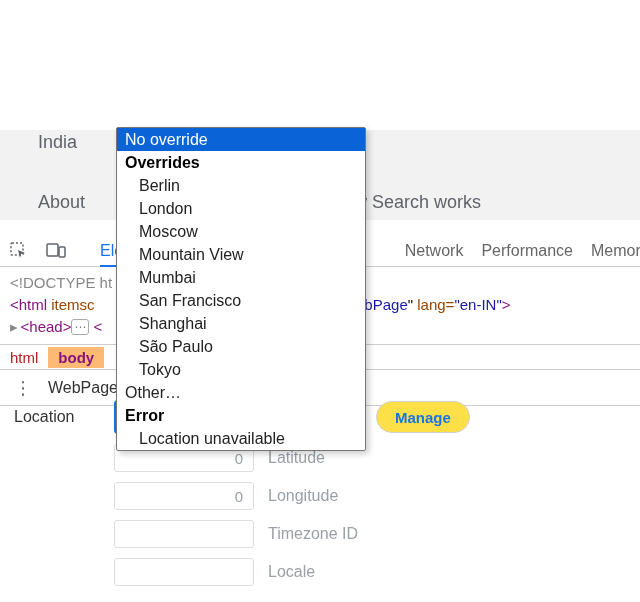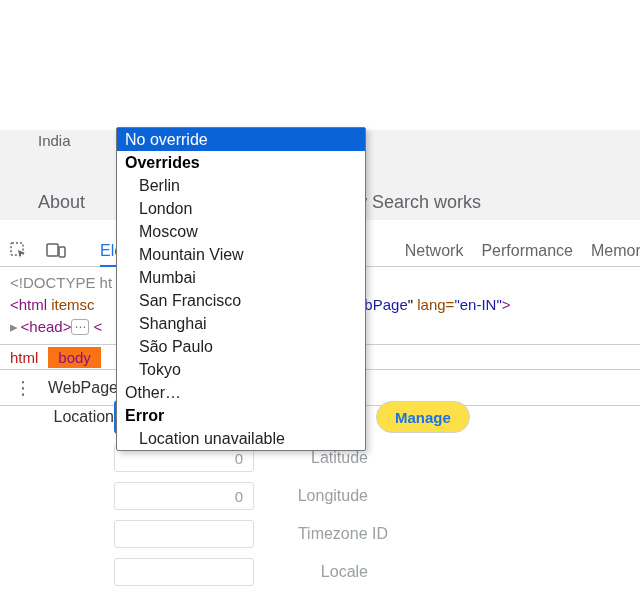--- a/index.html
+++ b/index.html
@@ -1,49 +1,49 @@
 <!DOCTYPE html>
 <html><head>
 <meta charset="utf-8">
 <style>
   * { box-sizing: border-box; font-family: "Segoe UI", Arial, sans-serif; }
   body { margin: 0; width: 640px; height: 602px; background: #fff; position: relative; overflow: hidden; }
 
   .page-bg { position: absolute; left: 0; right: 0; top: 130px; height: 90px; background: #f2f2f2; }
 
-  .country { position: absolute; left: 38px; top: 132px; font-size: 15px; color: #5f6368; }
+  .country { position: absolute; left: 38px; top: 132px; font-size: 18px; color: #5f6368; }
 
   .footer-links { position: absolute; left: 38px; top: 192px; font-size: 18px; color: #5f6368; display: flex; gap: 36px; }
   .footer-links span { cursor: pointer; }
 
   .devtools-bar { position: absolute; left: 0; right: 0; top: 235px; height: 32px; border-bottom: 1px solid #cacdd1; display: flex; align-items: center; gap: 18px; padding-left: 10px; font-size: 16px; color: #666; }
   .tab-active { color: #1a73e8; border-bottom: 2px solid #1a73e8; padding-bottom: 5px; margin-bottom: -7px; }
   .icon { width: 18px; text-align: center; color: #5f6368; cursor: pointer; }
   .icon svg { display: block; }
   .sep { width: 1px; height: 18px; background: #ccc; }
 
   .code-area { position: absolute; left: 10px; top: 272px; font-family: Consolas, monospace; font-size: 15px; line-height: 22px; }
   .code-area .doctype { color: #888; }
   .code-area .tag { color: #881280; }
   .code-area .attrn { color: #994500; }
   .code-area .attrv { color: #1a1aa6; }
   .code-area .ellips { display:inline-block; border:1px solid #aaa; border-radius:3px; padding:0 2px; color:#777; font-size:12px; line-height:14px; vertical-align:1px; }
   .arrow { color: #888; margin-right: 3px; }
 
   .crumb-bar { position: absolute; left: 0; right: 0; top: 344px; height: 26px; border-top: 1px solid #cacdd1; border-bottom: 1px solid #cacdd1; display: flex; align-items: center; font-size: 15px; }
   .crumb { padding: 2px 10px; color: #444; }
-  .crumb.sel { background: #f97316; color: #881280; }
+  .crumb.sel { background: #fdba74; color: #881280; font-weight: bold; }
   .crumb.norm { color: #b91c1c; }
 
   .drawer-bar { position: absolute; left: 0; right: 0; top: 370px; height: 36px; display: flex; align-items: center; gap: 16px; padding-left: 14px; font-size: 16px; color: #333; border-bottom: 1px solid #cacdd1; }
   .kebab { font-size: 18px; color: #5f6368; cursor: pointer; }
 
   .sensors { position: absolute; left: 14px; top: 400px; right: 10px; }
   .row { display: flex; align-items: center; margin-bottom: 10px; }
-  .row-label { width: 100px; font-size: 16px; color: #333; text-align: right; }
+  .row-label { width: 100px; font-size: 16px; color: #333; }
   .row-label.muted { color: #9aa0a6; }
 
   .select-box { width: 250px; height: 34px; background: linear-gradient(#fafafa, #e3e3e3); border: 2px solid #1a73e8; border-radius: 4px; display: flex; align-items: center; padding: 0 10px; font-size: 16px; color: #444; position: relative; cursor: pointer; }
   .select-box .tri { position: absolute; right: 10px; width: 0; height: 0; border-left: 6px solid transparent; border-right: 6px solid transparent; border-top: 7px solid #666; }
 
   .manage { height: 32px; padding: 0 18px; border: 1px solid #d0d0d0; border-radius: 16px; background: #fde047; color: #1a73e8; font-size: 15px; font-weight: 600; margin-left: 12px; cursor: pointer; }
 
   .num-input { width: 140px; height: 28px; border: 1px solid #ddd; border-radius: 3px; text-align: right; padding: 0 10px; font-size: 15px; color: #9aa0a6; background: #fff; margin-right: 14px; }
   .text-input { width: 140px; height: 28px; border: 1px solid #ddd; border-radius: 3px; padding: 0 8px; font-size: 15px; color: #444; background: #fff; margin-right: 14px; }
 

